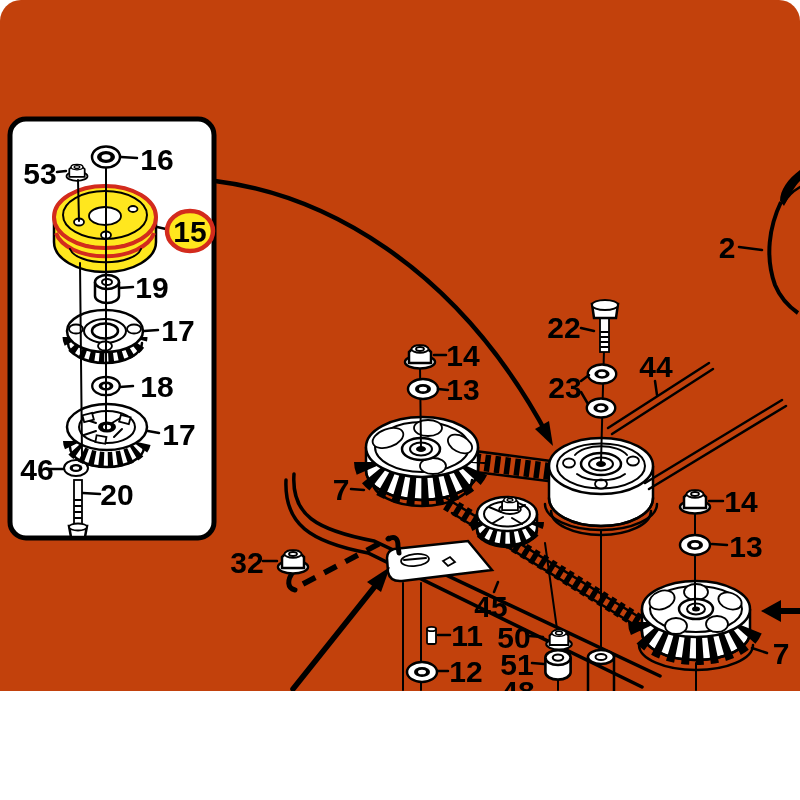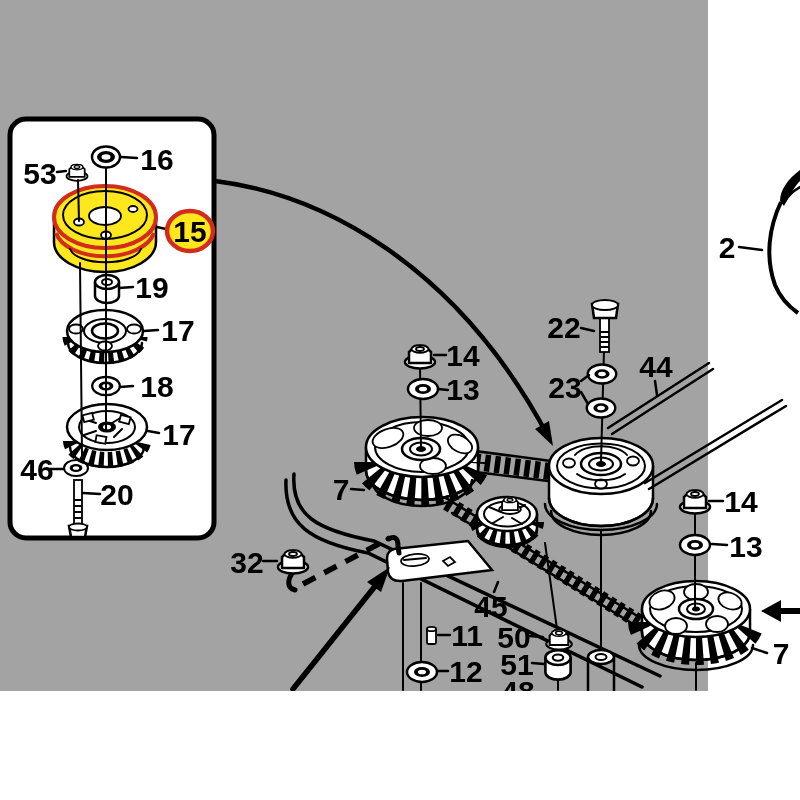--- a/index.html
+++ b/index.html
@@ -1,16 +1,16 @@
 <!DOCTYPE html>
 <html><head>
 <meta charset="utf-8">
 <style>
   html,body{margin:0;padding:0;background:#fff;width:800px;height:800px;overflow:hidden;}
-  #stage{position:relative;width:708px;height:800px;background:#a3a3a3;}
+  #stage{position:relative;width:800px;height:800px;background:#c2410c;border-radius:21px;}
   svg{position:absolute;left:0;top:0;}
   .s25{stroke:#000;stroke-width:2.5;fill:none;stroke-linecap:round;}
   .s2{stroke:#000;stroke-width:2;fill:none;stroke-linecap:round;}
   .s35{stroke:#000;stroke-width:3.5;fill:none;stroke-linecap:round;}
   .s45{stroke:#000;stroke-width:4.5;fill:none;stroke-linecap:round;}
   .fw{fill:#fff;stroke:#000;stroke-width:2.5;}
   .fwt{fill:#fff;stroke:#000;stroke-width:1.8;}
   .blk{fill:#000;stroke:none;}
   .teeth{stroke:#000;fill:none;}
   .lead{stroke:#000;stroke-width:2.5;fill:none;stroke-linecap:round;}

